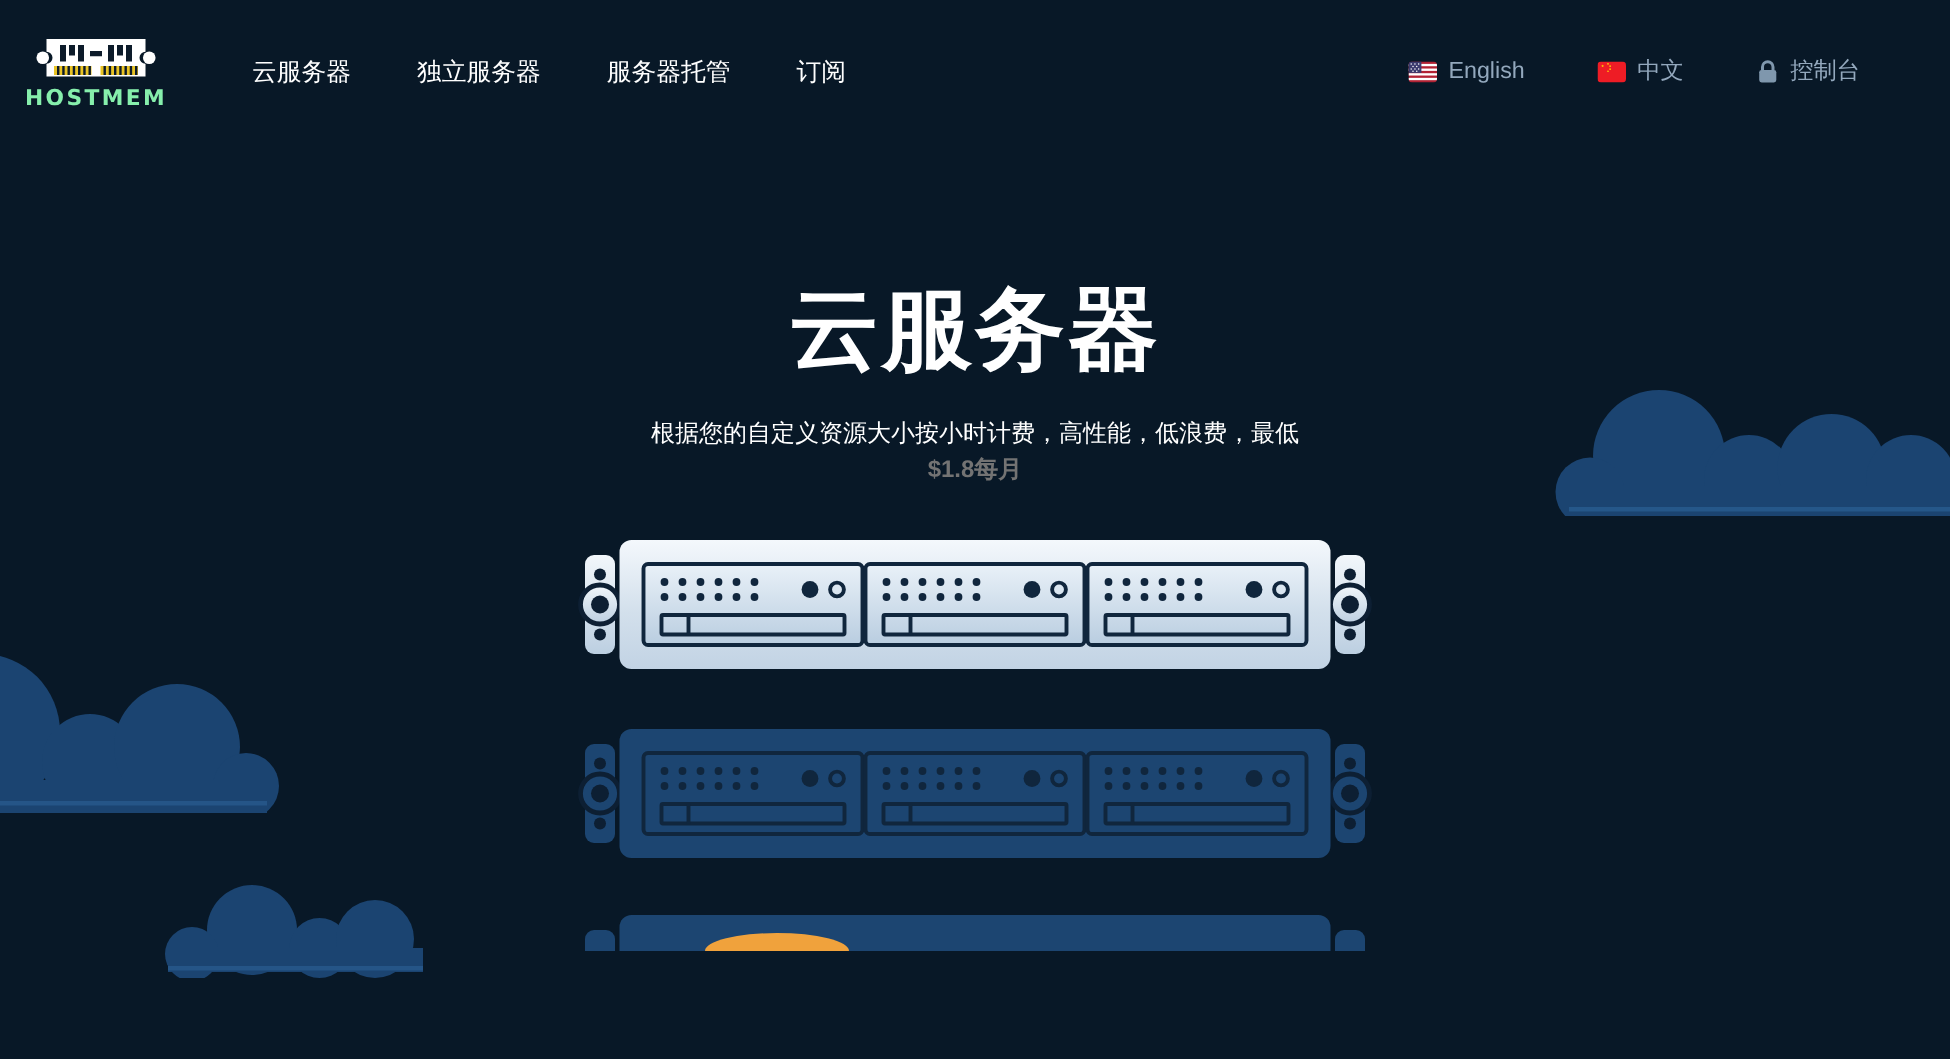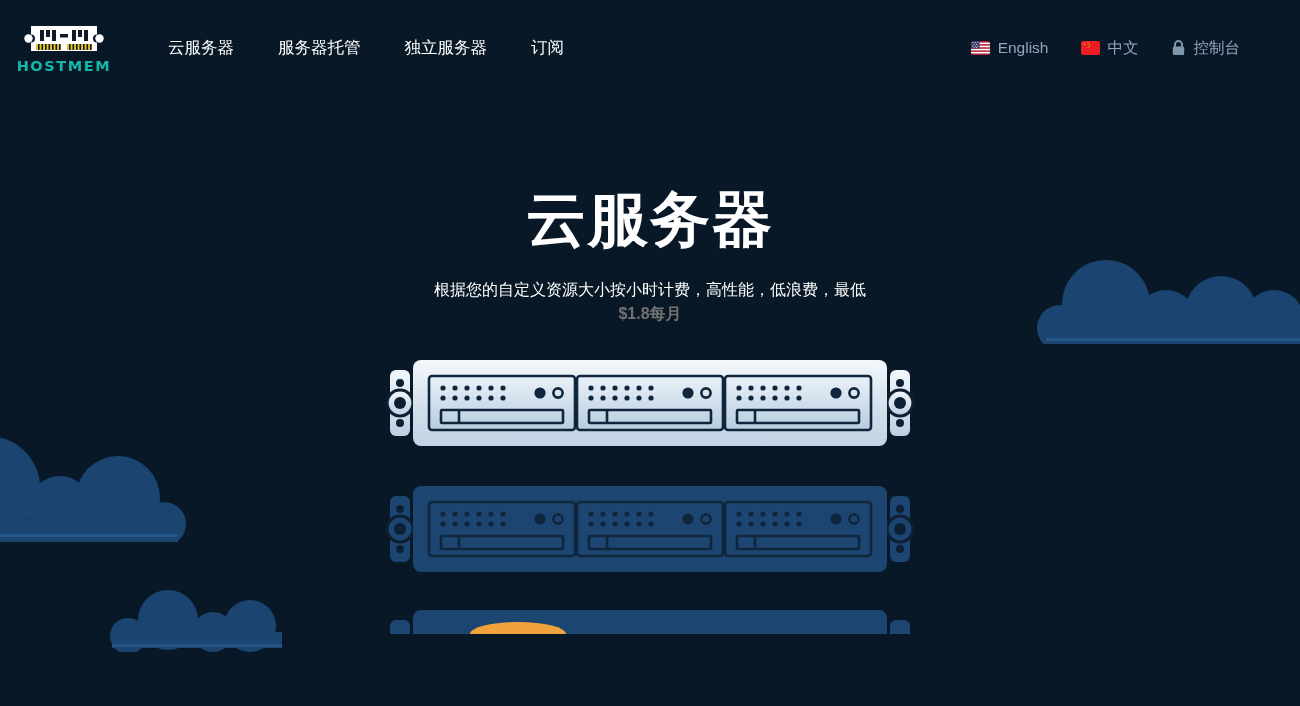--- a/index.html
+++ b/index.html
@@ -46,21 +46,21 @@
     margin-left: 4px;
     margin-right: 40px;
     text-decoration: none;
   }
   .brand-mark { display: block; }
   .brand-word {
     margin-top: 3px;
     font-size: 14.5px;
     font-weight: 700;
     letter-spacing: 1.6px;
-    color: #14b8a6;
+    color: #86efac;
     font-family: "DejaVu Sans", sans-serif;
     line-height: 1;
   }
 
   .main-nav {
     display: flex;
     align-items: center;
     gap: 0;
   }
   .main-nav a {
@@ -68,21 +68,21 @@
     text-decoration: none;
     font-size: 16.5px;
     padding: 6px 22px;
     white-space: nowrap;
   }
 
   .header-right {
     margin-left: auto;
     display: flex;
     align-items: center;
-    gap: 0px;
+    gap: 16px;
     padding-right: 26px;
   }
   .hr-item {
     display: flex;
     align-items: center;
     gap: 8px;
     padding: 6px 16px;
     text-decoration: none;
     color: #93a8bd;
     font-size: 15.5px;
@@ -215,22 +215,22 @@
           <rect x="62.5" y="22" width="1.6" height="6"></rect>
           <rect x="66" y="22" width="1.6" height="6"></rect>
         </g>
       </svg>
     </span>
     <span class="brand-word">HOSTMEM</span>
   </a>
 
   <nav class="main-nav">
     <a href="#">云服务器</a>
+    <a href="#">独立服务器</a>
     <a href="#">服务器托管</a>
-    <a href="#">独立服务器</a>
     <a href="#">订阅</a>
   </nav>
 
   <div class="header-right">
 
     <a class="hr-item" href="#">
       <span>
         <svg class="flag" viewBox="0 0 19 14">
           <rect width="19" height="14" fill="#b22234"></rect>
           <g fill="#ffffff">

